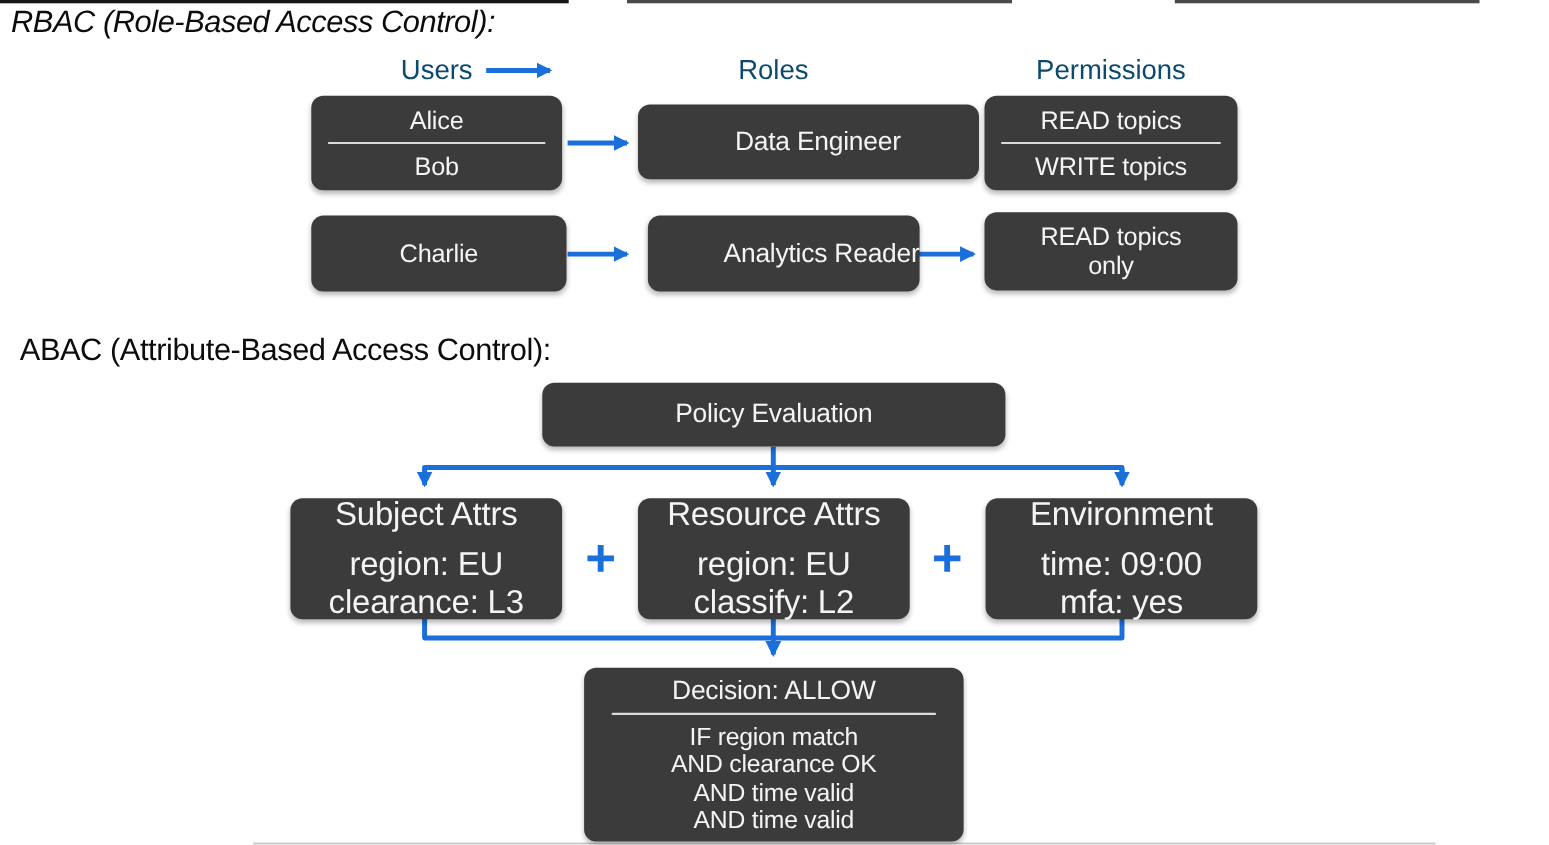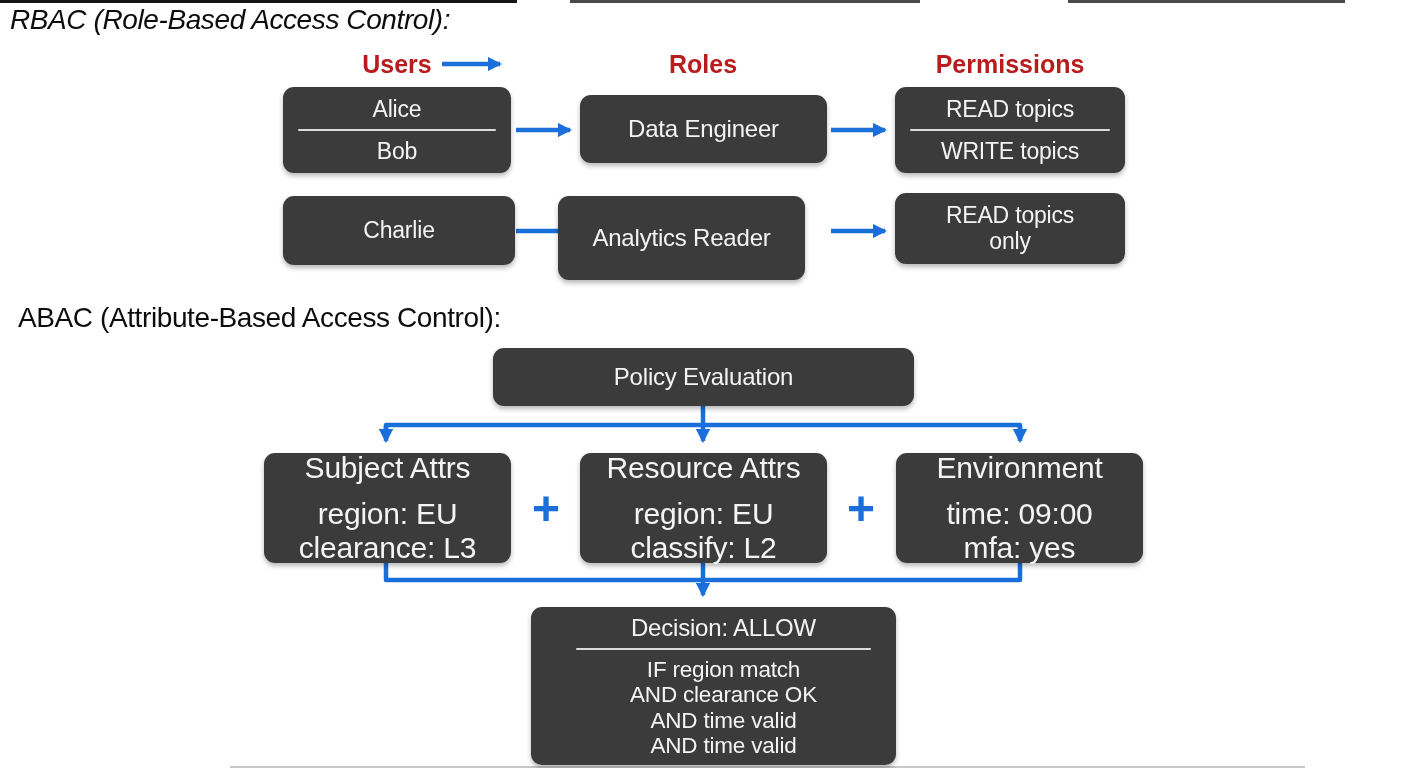--- a/index.html
+++ b/index.html
@@ -8,21 +8,21 @@
     background:var(--page-bg,#ffffff);
     font-family:"Liberation Sans","DejaVu Sans",sans-serif;
     -webkit-font-smoothing:antialiased;
   }
   .heading{
     position:absolute;color:var(--heading,#0c0c0c);
     font-size:28px;font-weight:500;letter-spacing:-0.4px;white-space:nowrap;
   }
   .col-header{
     position:absolute;transform:translateX(-50%);
-    color:#b91c1c;font-size:25px;font-weight:700;white-space:nowrap;
+    color:#0c4a6e;font-size:25px;font-weight:400;white-space:nowrap;
   }
   .box{
     position:absolute;background:var(--box-bg,#3b3b3b);color:var(--box-text,#f4f4f4);
     border-radius:11px;box-shadow:0 3px 5px rgba(0,0,0,0.28);
     display:flex;flex-direction:column;justify-content:center;align-items:center;
     text-align:center;font-size:23px;line-height:1.15;letter-spacing:-0.2px;
   }
   .box .bline{display:block;}
   .box .divider{
     align-self:stretch;height:2px;background:rgba(255,255,255,0.82);
@@ -82,35 +82,35 @@
   <div class="col-header" style="left:397px;top:50px;">Users</div>
   <div class="col-header" style="left:703px;top:50px;">Roles</div>
   <div class="col-header" style="left:1010px;top:50px;">Permissions</div>
 
   <div class="box" style="left:283px;top:87px;width:228px;height:86px;">
     <span class="bline">Alice</span>
     <span class="divider"></span>
     <span class="bline">Bob</span>
   </div>
 
-  <div class="box" style="left:580px;top:95px;width:247px;height:68px;font-size:24px;">
+  <div class="box" style="left:580px;top:95px;width:293px;height:68px;font-size:24px;padding-left:17px;">
     <span class="bline">Data Engineer</span>
   </div>
 
   <div class="box" style="left:895px;top:87px;width:230px;height:86px;">
     <span class="bline">READ topics</span>
     <span class="divider"></span>
     <span class="bline">WRITE topics</span>
   </div>
 
   <div class="box" style="left:283px;top:196px;width:232px;height:69px;">
     <span class="bline">Charlie</span>
   </div>
 
-  <div class="box" style="left:558px;top:196px;width:247px;height:84px;font-size:24px;">
+  <div class="box" style="left:589px;top:196px;width:247px;height:69px;font-size:24px;align-items:flex-end;">
     <span class="bline">Analytics Reader</span>
   </div>
 
   <div class="box" style="left:895px;top:193px;width:230px;height:71px;line-height:1.1;">
     <span class="bline">READ topics</span>
     <span class="bline">only</span>
   </div>
 
   <div class="heading" style="left:18px;top:302px;">ABAC (Attribute-Based Access Control):</div>
 
@@ -136,21 +136,21 @@
 
   <div class="plus" style="left:861px;top:509px;">+</div>
 
   <div class="box attr-box" style="left:896px;top:453px;width:247px;height:110px;">
     <span class="bline title">Environment</span>
     <span class="divider"></span>
     <span class="bline">time: 09:00</span>
     <span class="bline">mfa: yes</span>
   </div>
 
-  <div class="box decision-box" style="left:531px;top:607px;width:345px;height:158px;padding-left:20px;">
+  <div class="box decision-box" style="left:531px;top:607px;width:345px;height:158px;">
     <span class="bline" style="font-size:24px;">Decision: ALLOW</span>
     <span class="divider"></span>
     <span class="bline">IF region match</span>
     <span class="bline">AND clearance OK</span>
     <span class="bline">AND time valid</span>
     <span class="bline">AND time valid</span>
   </div>
 
 </div>
 

